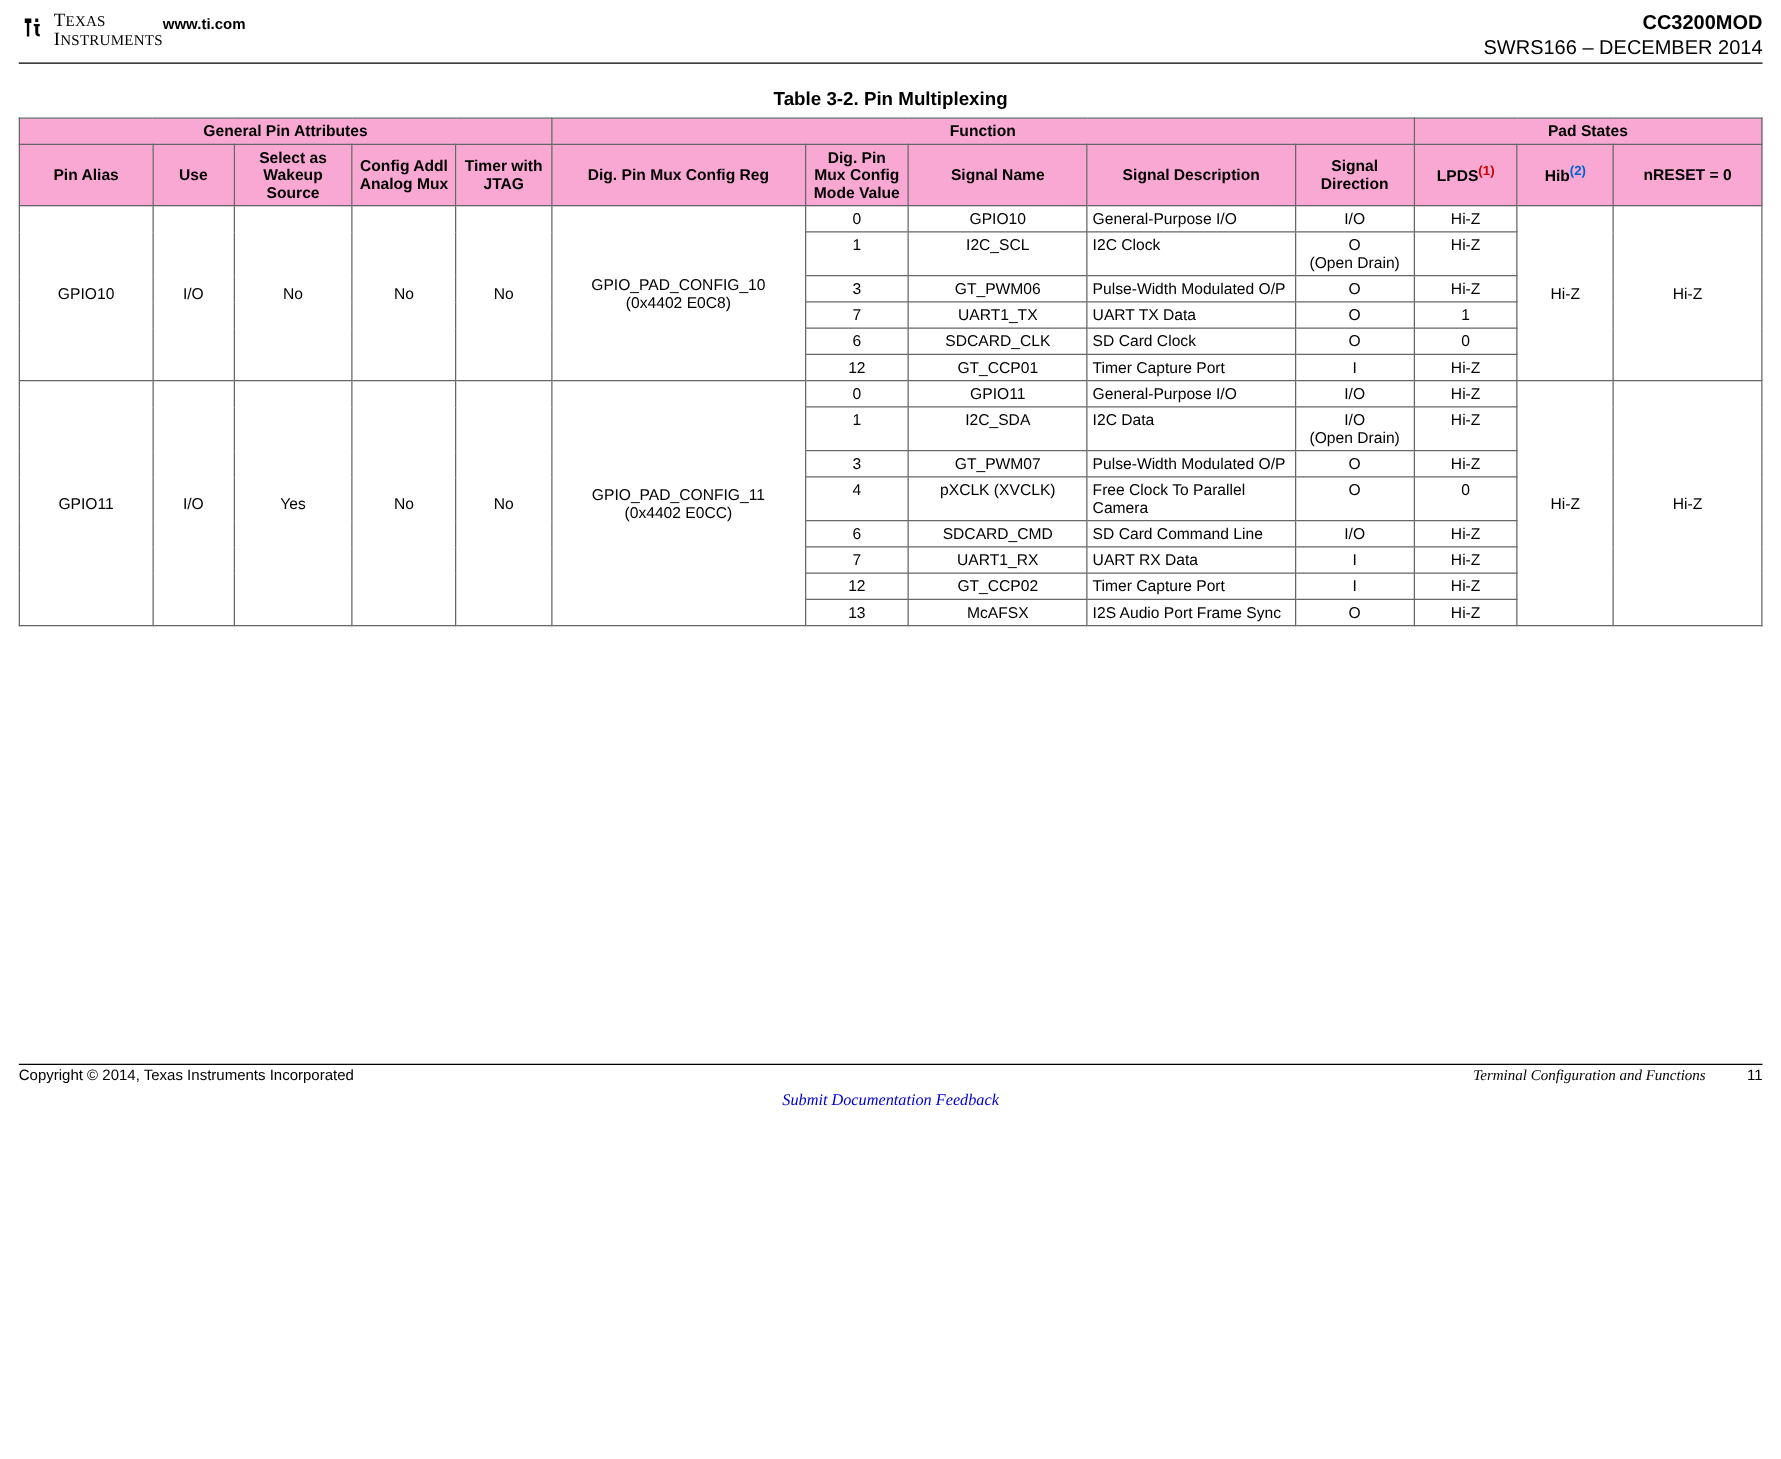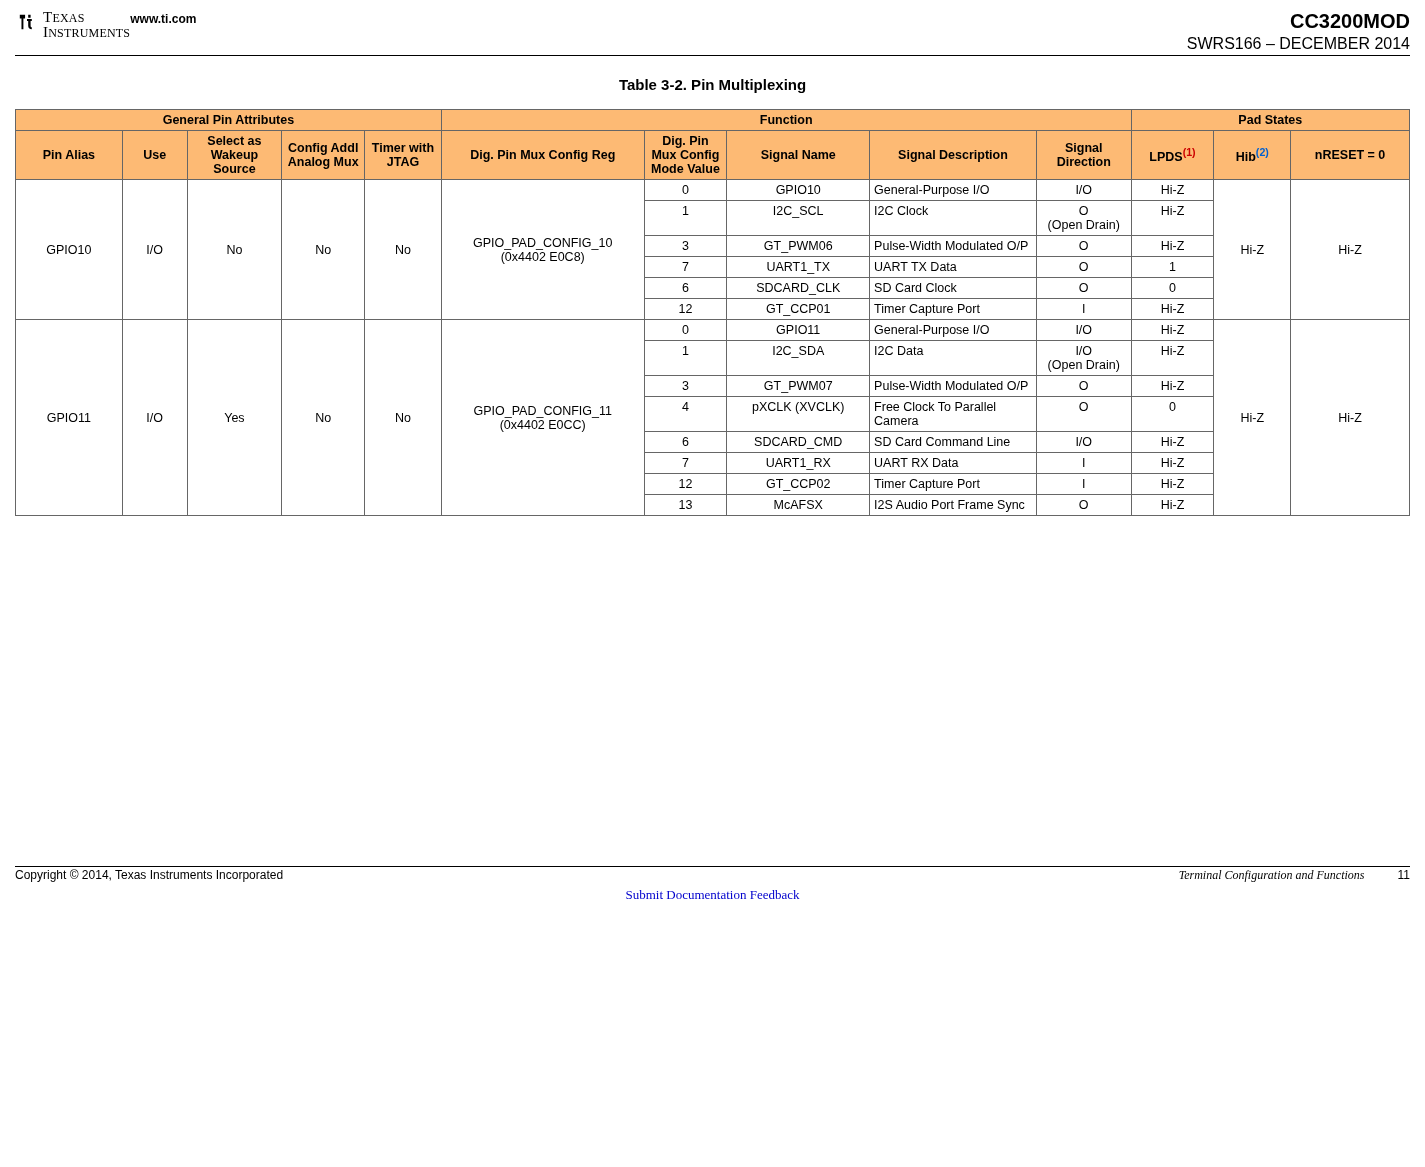--- a/index.html
+++ b/index.html
@@ -33,49 +33,49 @@
     }
     .ti-logo svg { width: 24px; height: 24px; }
     .ti-text {
       font-family: "Times New Roman", serif;
       line-height: 1.0;
     }
     .ti-text .l1 { font-size: 15px; letter-spacing: 0.2px; }
     .ti-text .l2 { font-size: 15px; letter-spacing: 0.2px; }
     .ti-url { font-size: 12px; font-weight: bold; margin-top: 2px; }
     .part-info { text-align: right; }
-    .part-number { font-weight: bold; font-size: 20px; }
+    .part-number { font-weight: bold; font-size: 16px; }
     .doc-id { font-size: 16px; margin-top: 2px; }
-    .table-title { text-align: center; font-weight: bold; font-size: 15px; margin-top: 20px; margin-bottom: 16px; }
+    .table-title { text-align: center; font-weight: bold; font-size: 15px; margin-top: 20px; margin-bottom: 6px; }
     table {
       border-collapse: collapse;
       width: 100%;
       font-size: 12.5px;
     }
     th, td {
       border: 1px solid #666;
       padding: 3px 4px;
       vertical-align: top;
     }
-    th { background: #fdba74; font-weight: bold; text-align: center; vertical-align: middle; }
+    th { background: #f9a8d4; font-weight: bold; text-align: center; vertical-align: middle; }
     .sup1 { color: #c00; font-size: 0.85em; vertical-align: super;}
     .sup2 { color: #0060d0; font-size: 0.85em; vertical-align: super;}
     .center { text-align: center; }
     .left { text-align: left; }
     .vmid { vertical-align: middle; }
     .footer {
       border-top: 1px solid #000;
       display: flex;
       justify-content: space-between;
       font-size: 12px;
       margin-top: 350px;
       padding-top: 1px;
     }
     .footer-right { font-style: italic; font-family: "Times New Roman", serif; }
-    .feedback { text-align: center; color: #0000cd; font-family: "Times New Roman", serif; font-size: 13px; margin-top: 4px;}
+    .feedback { text-align: center; color: #0000cd; font-style: italic; font-family: "Times New Roman", serif; font-size: 13px; margin-top: 4px;}
     .pgnum { font-style: normal; font-family: Arial, sans-serif; margin-left: 30px;}
   </style>
 </head>
 <body>
 
 <div class="page">
   <div class="header">
     <div class="ti-logo-block">
       <div class="ti-logo">
         <svg viewBox="0 0 100 100">

